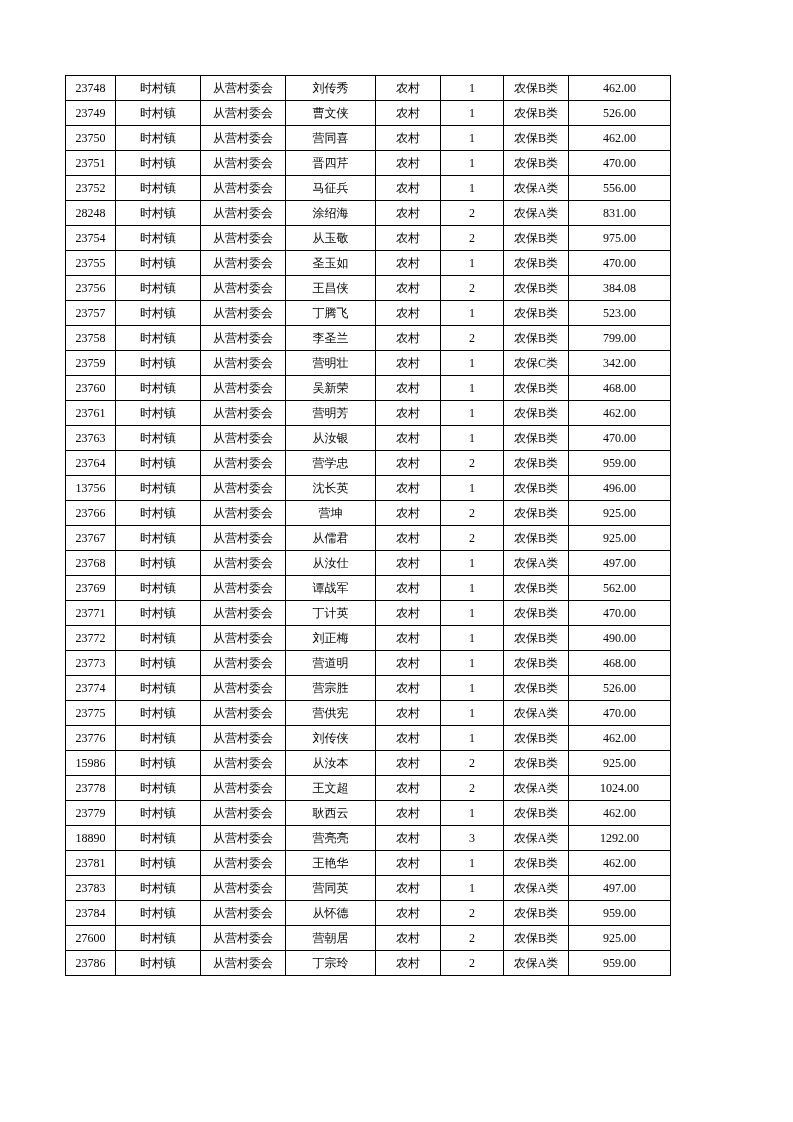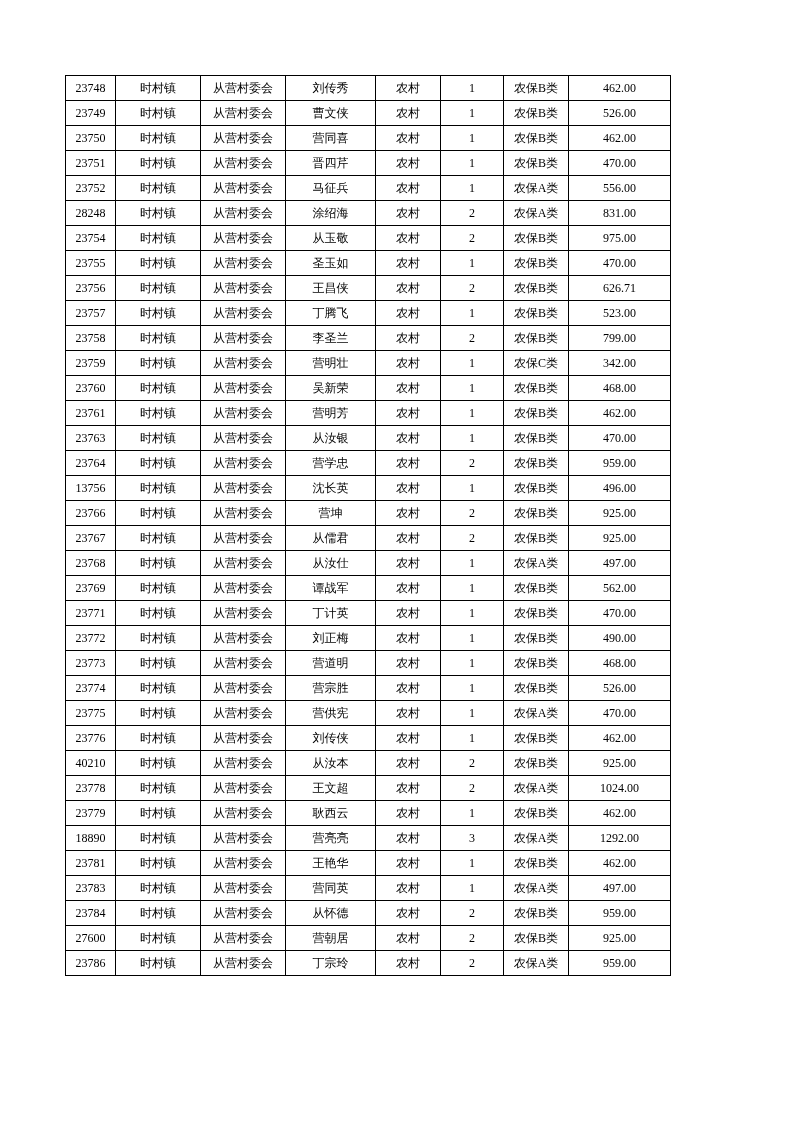--- a/index.html
+++ b/index.html
@@ -140,21 +140,21 @@
           <td>470.00</td>
         </tr>
         <tr>
           <td>23756</td>
           <td>时村镇</td>
           <td>从营村委会</td>
           <td>王昌侠</td>
           <td>农村</td>
           <td>2</td>
           <td>农保B类</td>
-          <td>626.71</td>
+          <td>384.08</td>
         </tr>
         <tr>
           <td>23757</td>
           <td>时村镇</td>
           <td>从营村委会</td>
           <td>丁腾飞</td>
           <td>农村</td>
           <td>1</td>
           <td>农保B类</td>
           <td>523.00</td>
@@ -323,21 +323,21 @@
           <td>23776</td>
           <td>时村镇</td>
           <td>从营村委会</td>
           <td>刘传侠</td>
           <td>农村</td>
           <td>1</td>
           <td>农保B类</td>
           <td>462.00</td>
         </tr>
         <tr>
-          <td>40210</td>
+          <td>15986</td>
           <td>时村镇</td>
           <td>从营村委会</td>
           <td>从汝本</td>
           <td>农村</td>
           <td>2</td>
           <td>农保B类</td>
           <td>925.00</td>
         </tr>
         <tr>
           <td>23778</td>

